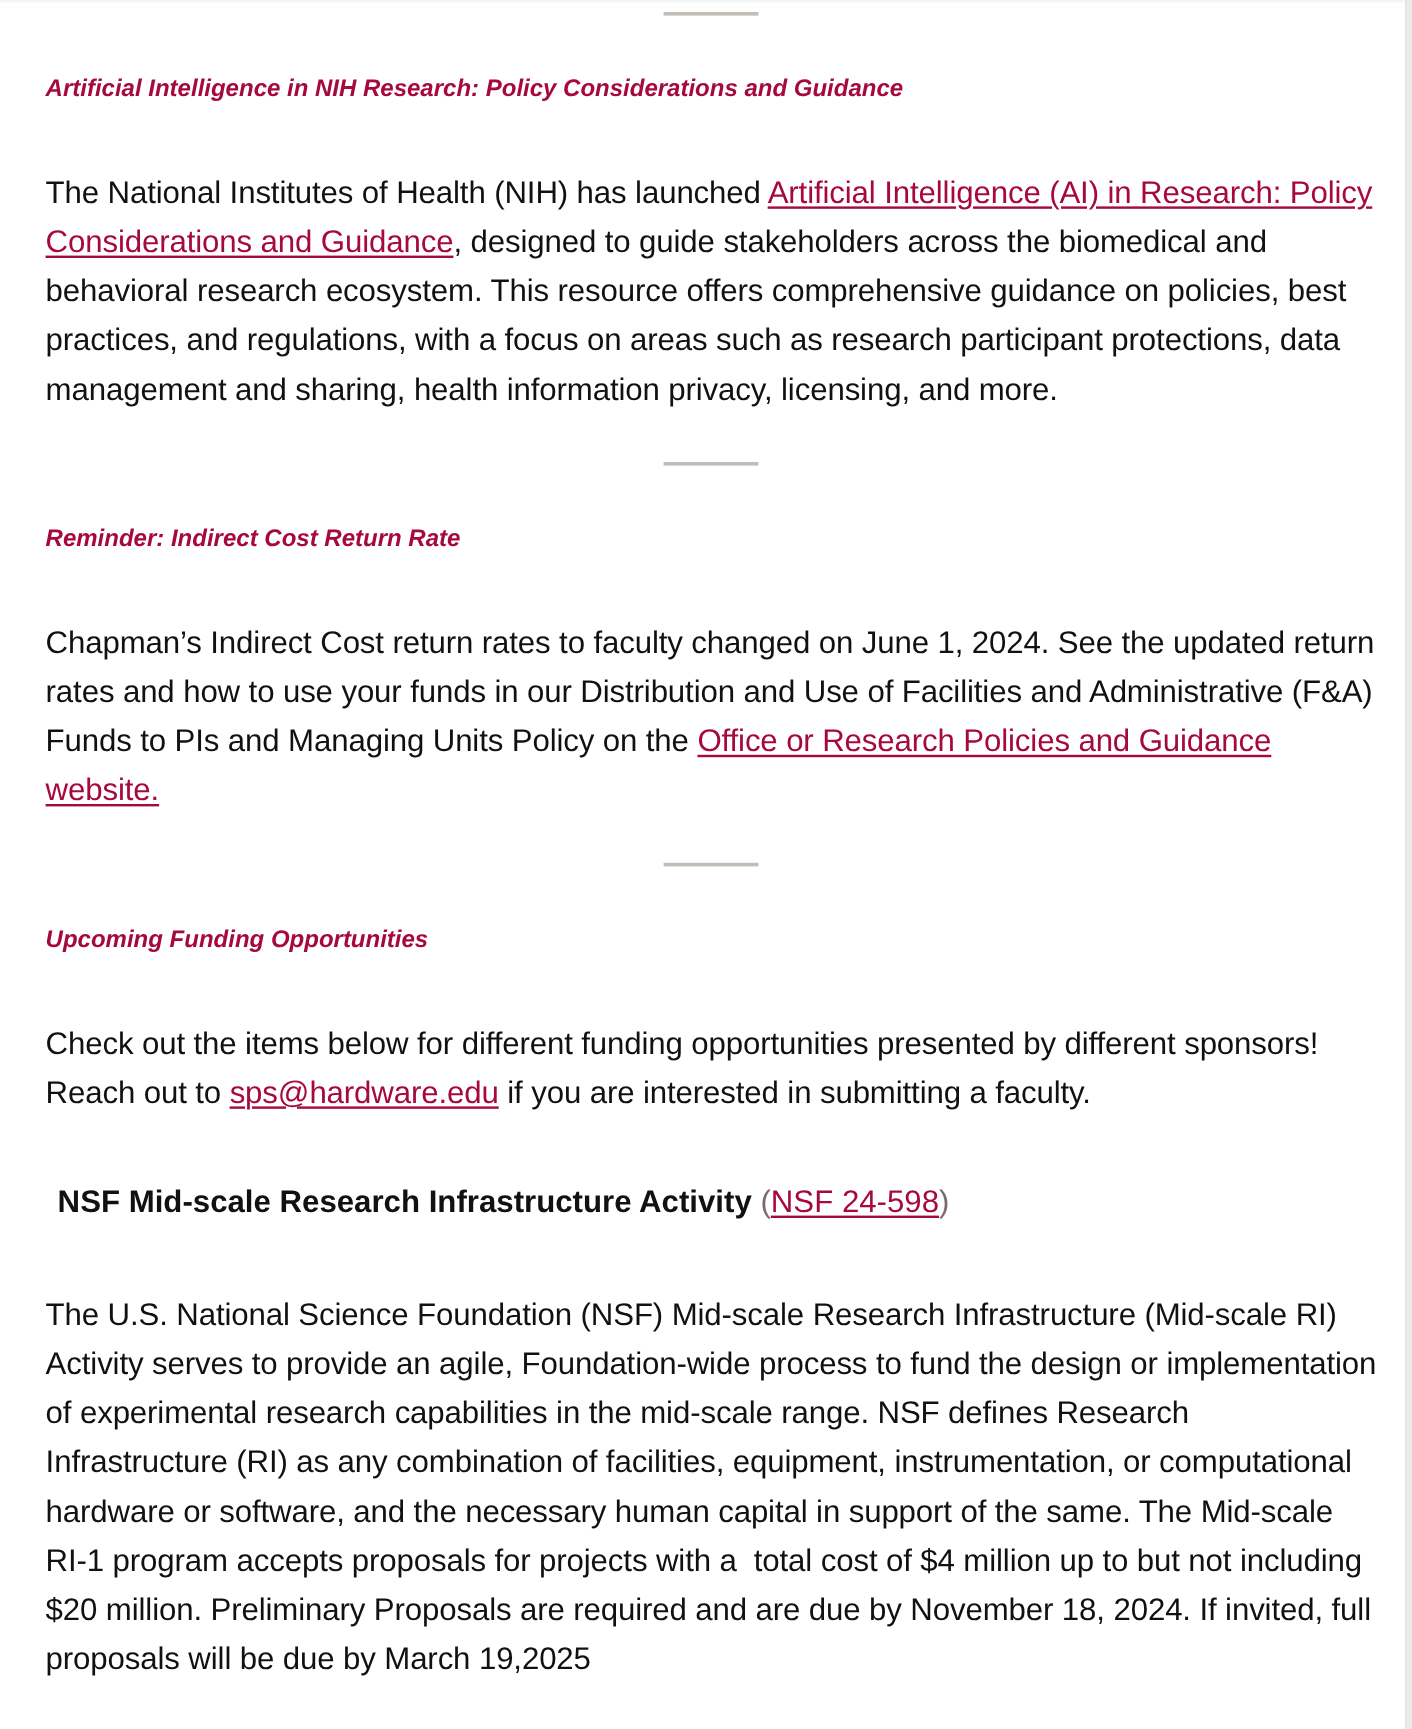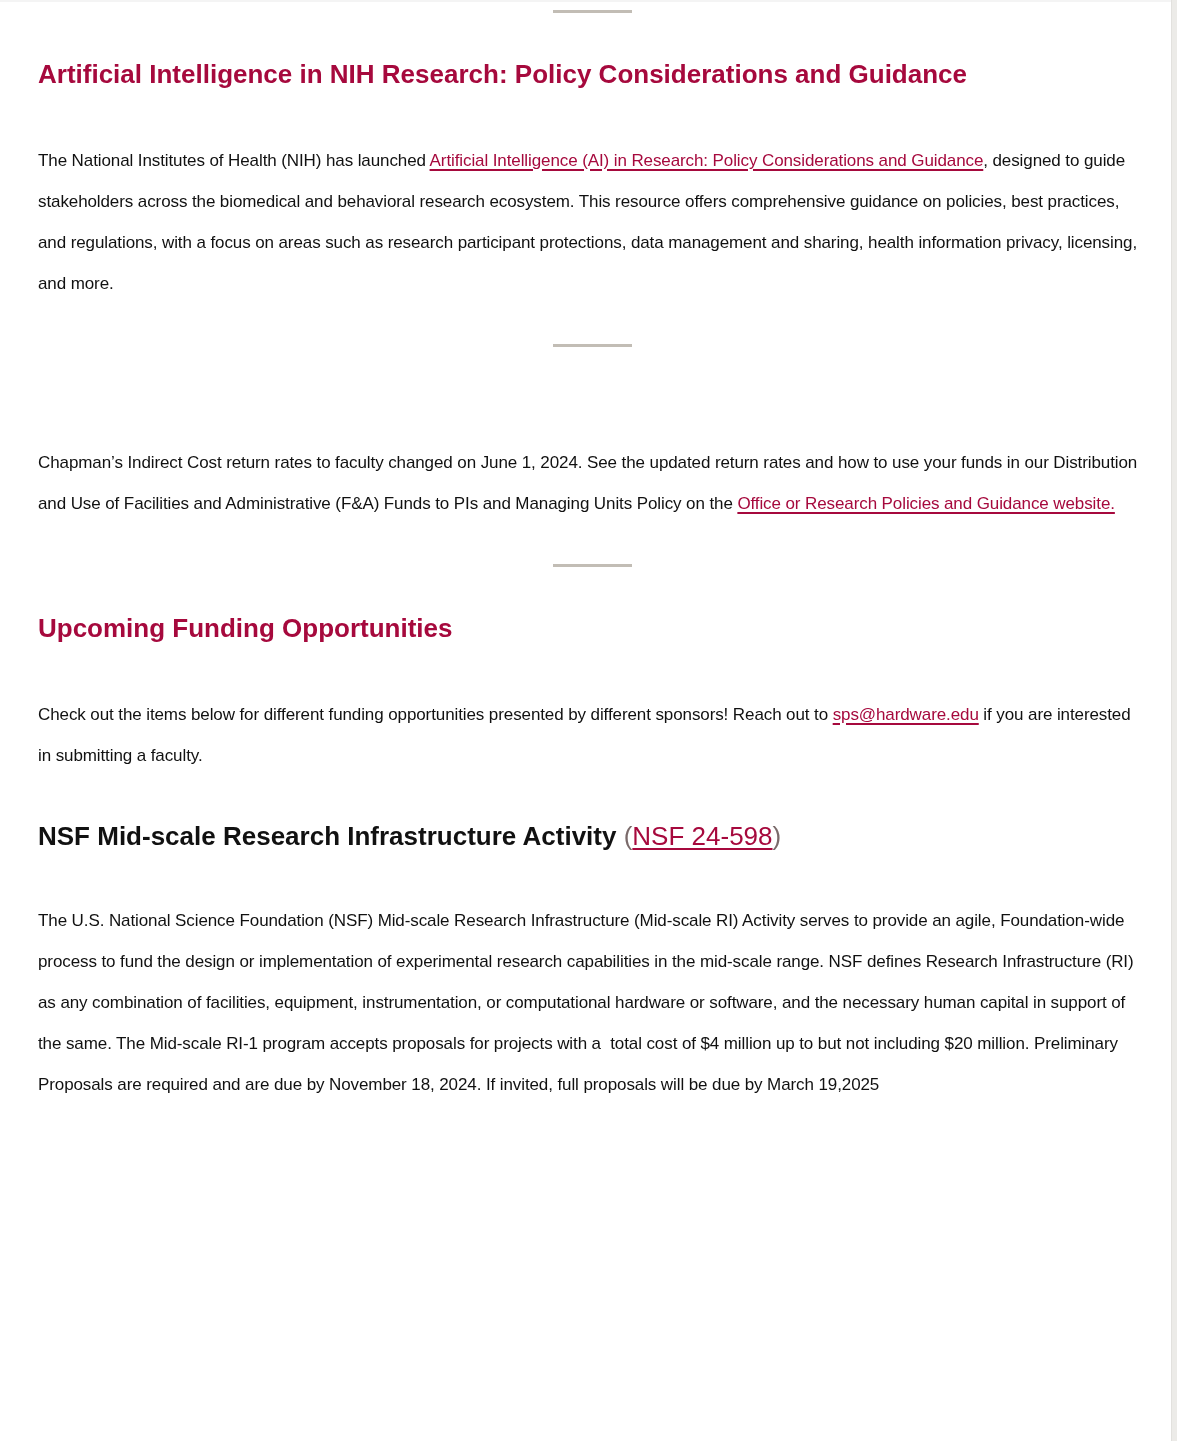--- a/index.html
+++ b/index.html
@@ -40,40 +40,41 @@
       width: 79px;
       height: 3px;
       background: #c2bdb5;
       margin: 0 auto;
       position: relative;
       left: -1px;
     }
     .heading {
       color: #a6093d;
       font-weight: bold;
-      font-size: 26px;
+      font-size: 20px;
       line-height: 32px;
       margin: 0;
+      font-style: italic;
     }
     .para {
-      font-size: 17px;
+      font-size: 26px;
       line-height: 41px;
       margin: 0;
       letter-spacing: -0.1px;
     }
     a.link {
       color: #a6093d;
       text-decoration: underline;
       text-decoration-thickness: 1.5px;
       text-underline-offset: 3px;
     }
     .subhead {
       font-size: 26px;
       line-height: 32px;
-      margin: 0;
+      margin: 10px;
     }
     .subhead .bold { font-weight: bold; color: #111111; }
     .subhead .paren { color: #7a6a6a; }
   </style>
 </head>
 <body>
 
 <div class="top-edge"></div>
 <div class="right-edge"></div>
 
@@ -84,20 +85,21 @@
 
   <div style="height:45px"></div>
   <h2 class="heading">Artificial Intelligence in NIH Research: Policy Considerations and Guidance</h2>
   <div style="height:50px"></div>
   <p class="para"><span>The National Institutes of Health (NIH) has launched </span><a class="link" href="#">Artificial Intelligence (AI) in Research: Policy Considerations and Guidance</a><span>, designed to guide stakeholders across the biomedical and behavioral research ecosystem. This resource offers comprehensive guidance on policies, best practices, and regulations, with a focus on areas such as research participant protections, data management and sharing, health information privacy, licensing, and more.</span></p>
 
   <div style="height:40px"></div>
   <div class="divider"></div>
 
   <div style="height:45px"></div>
+  <h2 class="heading">Reminder: Indirect Cost Return Rate</h2>
   <div style="height:50px"></div>
   <p class="para"><span>Chapman’s Indirect Cost return rates to faculty changed on June 1, 2024. See the updated return rates and how to use your funds in our Distribution and Use of Facilities and Administrative (F&amp;A) Funds to PIs and Managing Units Policy on the </span><a class="link" href="#">Office or Research Policies and Guidance website.</a></p>
 
   <div style="height:40px"></div>
   <div class="divider"></div>
 
   <div style="height:45px"></div>
   <h2 class="heading">Upcoming Funding Opportunities</h2>
   <div style="height:50px"></div>
   <p class="para"><span>Check out the items below for different funding opportunities presented by different sponsors! Reach out to </span><a class="link" href="#">sps@hardware.edu</a><span> if you are interested in submitting a faculty.</span></p>

